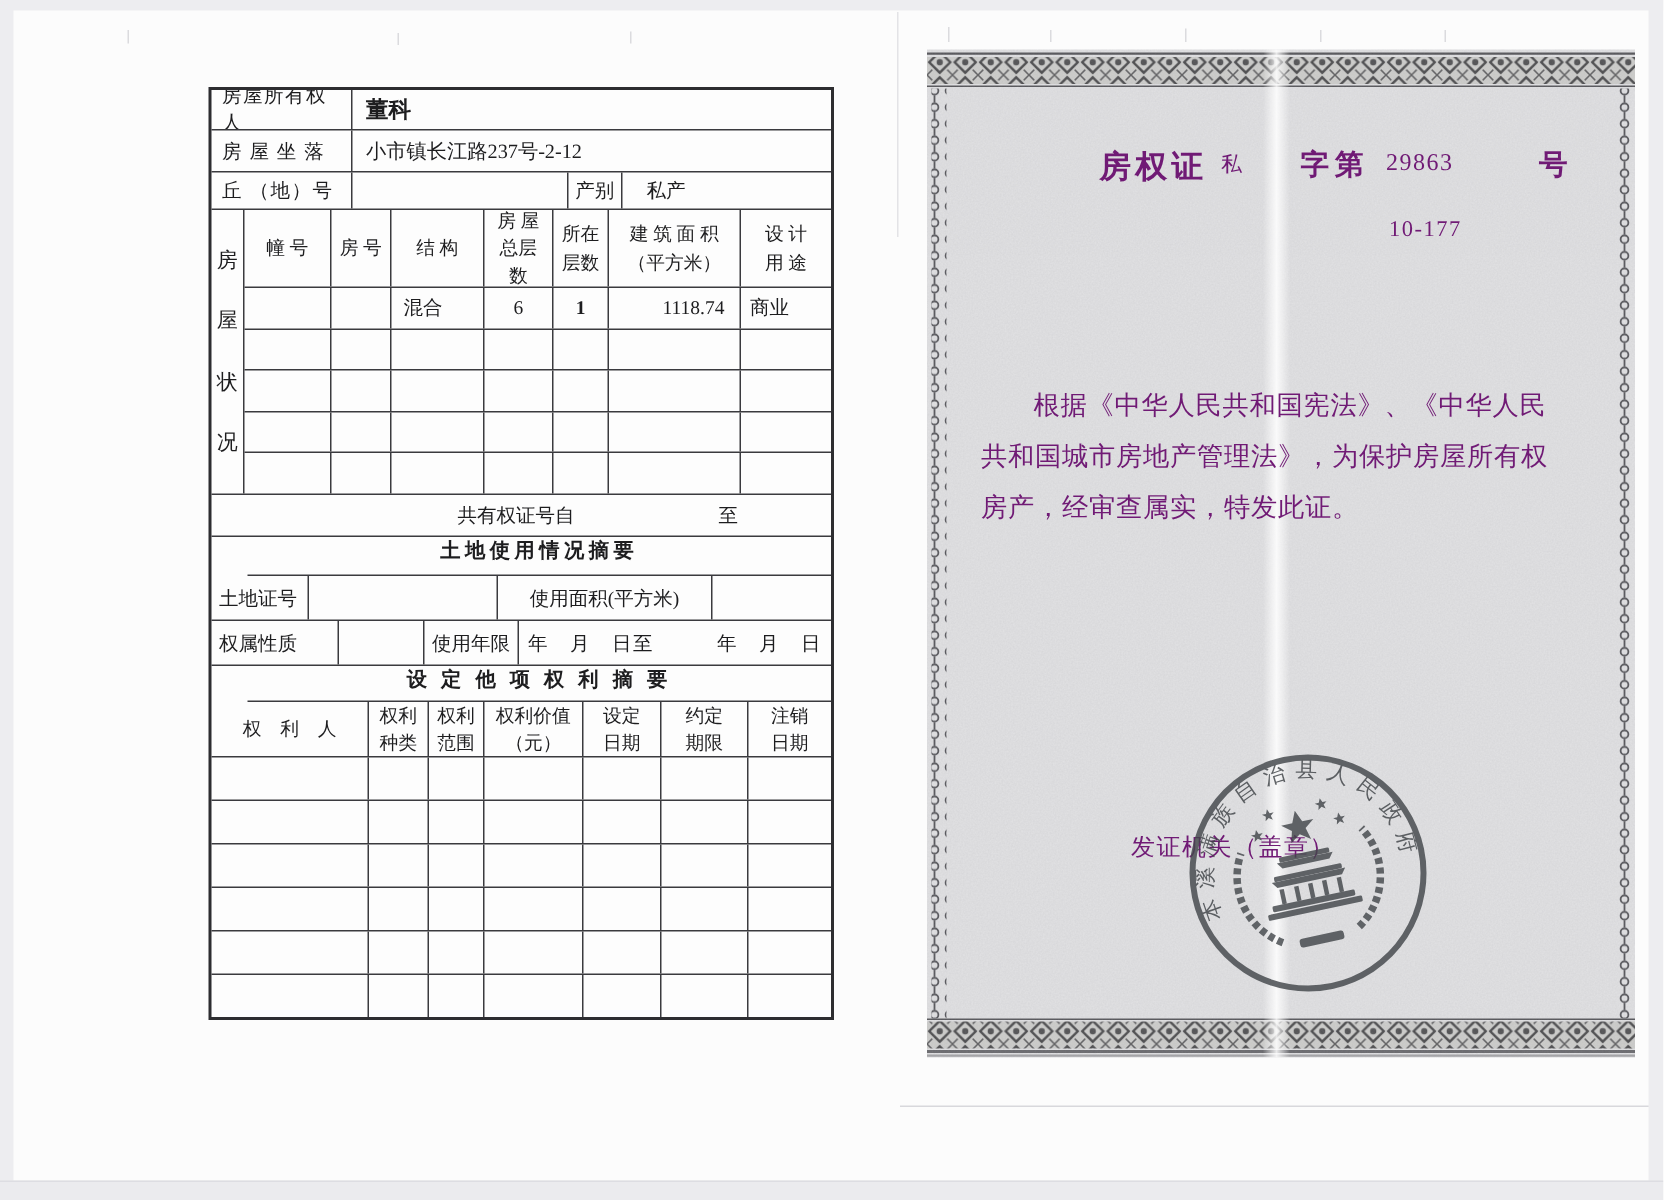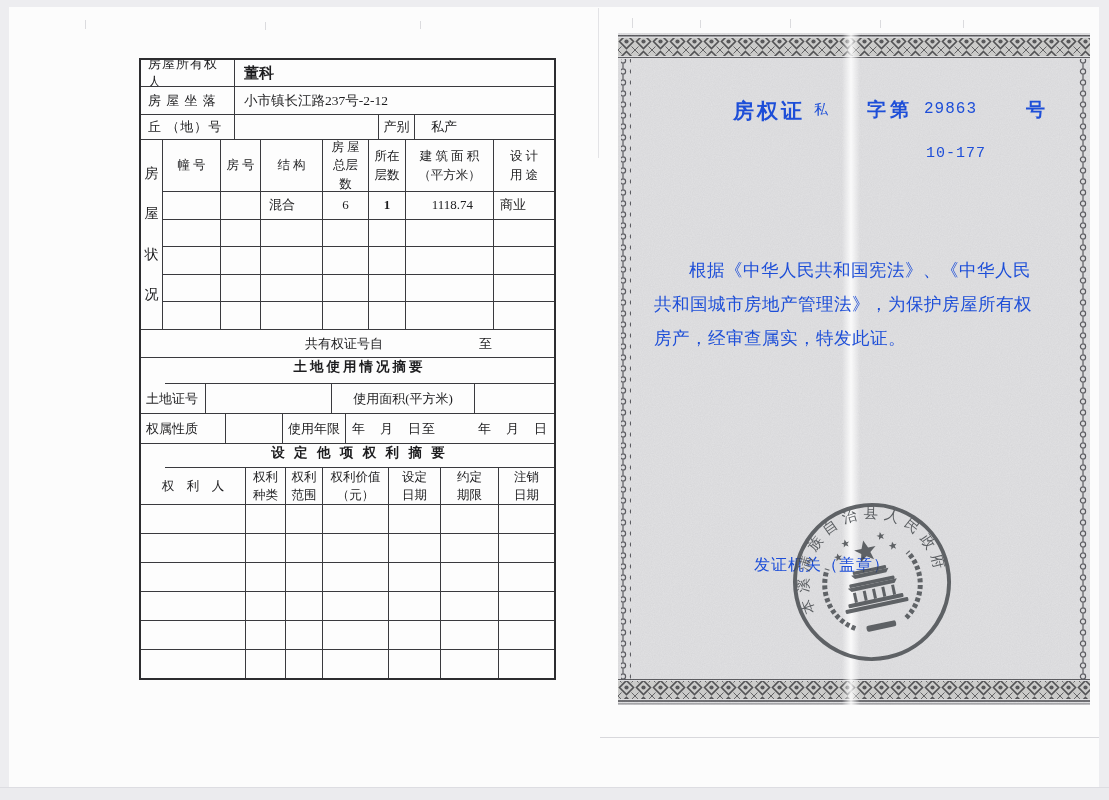--- a/index.html
+++ b/index.html
@@ -42,60 +42,60 @@
             align-items:center; font-size:14px; padding:14px 0; }
   .vlabel span { display:block; }
   #status-main { flex:1; display:flex; flex-direction:column; }
   #status-main .trow { flex:1; }
   #status-main .hrow { flex:none; height:52px; }
   .hcell { flex-direction:column; justify-content:center; line-height:1.45; font-size:12.5px; text-align:center; }
   .c1{width:58px;flex:none;} .c2{width:40px;flex:none;} .c3{width:62px;flex:none;}
   .c4{width:46px;flex:none;} .c5{width:37px;flex:none;} .c6{width:88px;flex:none;}
   .c7{flex:1;}
   .cell.num { justify-content:center; }
-  .area-val { justify-content:flex-end; padding-right:20px;text-align:right; }
+  .area-val { justify-content:flex-end; padding-right:10px;text-align:right; }
 
   .rowC { height:28px; } .rowD { height:26px; } .rowE { height:30px; } .rowF { height:30px; } .rowG { height:24px; }
   .co1 { width:157px; flex:none; justify-content:space-between; padding:0 14px 0 7px;margin-top:28px; }
   .co2 { flex:1; padding-left:7px; }
   .co2 .zhi { margin-left:96px; }
   .title-row { justify-content:center; letter-spacing:3px; font-weight:bold; font-size:13.5px;margin-left:24px; }
   .e1{width:65px;flex:none;} .e2{width:126px;flex:none;} .e3{width:143px;flex:none;} .e4{flex:1;}
   .f1{width:85px;flex:none;} .f2{width:57px;flex:none;} .f3{width:63px;flex:none;} .f4{flex:1; justify-content:center; letter-spacing:1px;}
 
   #sec-rights { flex:1; display:flex; flex-direction:column; }
   #sec-rights .hrow { flex:none; height:44px; }
   #sec-rights .trow { flex:1; }
   .h1{width:105px;flex:none;} .h2{width:40px;flex:none;} .h3{width:37px;flex:none;}
   .h4{width:66px;flex:none;} .h5{width:52px;flex:none;} .h6{width:58px;flex:none;} .h7{flex:1;}
 
   
   #right-page { position:absolute; left:618px; top:33px; width:472px; height:672px;
-                background:#e2e2e4; color:#1d4ed8; }
+                background:#e2e2e4; color:#701a75; }
   #orn-svg, #noise-svg { position:absolute; left:0; top:0; }
   .fold { position:absolute; left:224px; top:0; width:18px; height:672px;
           background:linear-gradient(90deg, rgba(255,255,255,0), rgba(255,255,255,.85), rgba(255,255,255,0)); }
 
   .cert-head { position:absolute; left:0; top:64px; width:472px; height:30px; }
   .cert-head span { position:absolute; white-space:nowrap; }
   .ch-title { left:115px; font-size:21px; font-weight:bold; letter-spacing:3px; }
   .ch-type  { left:196px; top:4px; font-size:14px; }
   .ch-zidi  { left:249px; font-size:19px; font-weight:600; letter-spacing:4px; }
   .ch-num   { left:306px; top:3px; font-size:16px; letter-spacing:1px; }
   .ch-hao   { left:408px; font-size:19px; font-weight:600; }
   .cert-code { position:absolute; left:308px; top:112px; font-size:15px; letter-spacing:1px; }
 
   .body-text { position:absolute; left:36px; top:220px; width:404px; font-size:17.5px; line-height:34px; letter-spacing:.5px; }
   .body-text .ln { white-space:nowrap; }
   .body-text .ln.first { text-indent:2em; }
 
   .issuer { position:absolute; left:136px; top:522px; font-size:16px; letter-spacing:1px; }
   #seal-svg { position:absolute; left:166px; top:461px; }
 
-  .mono { font-family:Liberation Mono, monospace; }
+  .mono { font-family:Liberation Serif, serif; }
 </style>
 </head>
 <body>
 
 <div id="canvas">
 
   <div id="left-table">
 
     <div class="trow rowA1">
       <div class="cell lab labelw">房屋所有权人</div>

